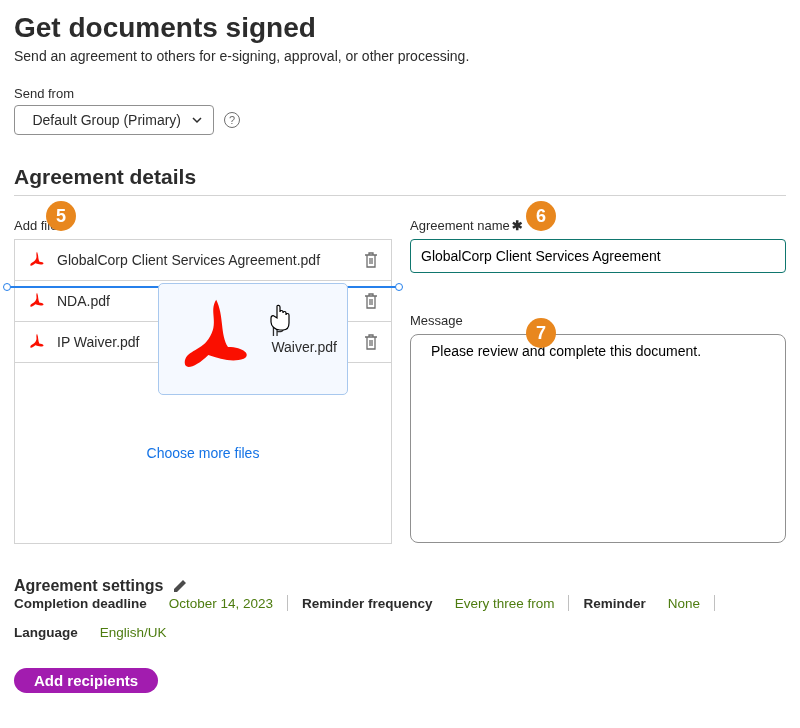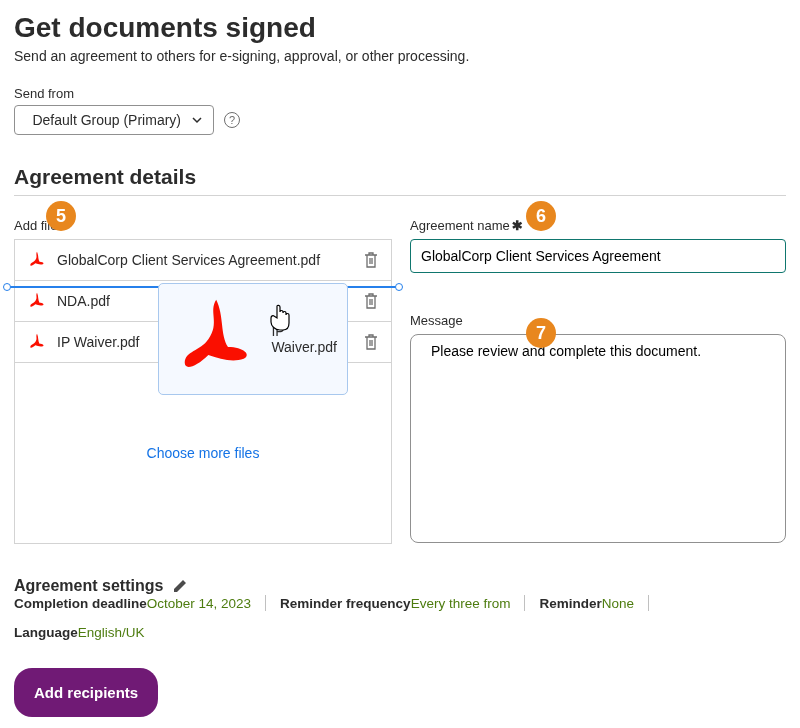--- a/index.html
+++ b/index.html
@@ -32,25 +32,25 @@
   .drag-chip .filename { font-size: 14px; flex: 1; }
   .cursor-icon { position: absolute; top: 86px; left: 254px; z-index: 5; width: 24px; height: 28px; }
   .text-input { width: 100%; border: 1px solid #0f766e; border-radius: 4px; padding: 8px 10px; font-size: 14px; font-family: inherit; margin-bottom: 40px; }
   .textarea { width: 100%; border: 1px solid #909090; border-radius: 8px; padding: 8px 20px; font-size: 14px; font-family: inherit; height: 209px; resize: none; }
   .badge { position: absolute; width: 30px; height: 30px; background: #e8871e; border-radius: 50%; color: #fff; display: flex; align-items: center; justify-content: center; font-size: 18px; font-weight: 600; z-index: 10; }
   .star { font-weight: 700; margin-left: 2px; }
   .settings-row { display: flex; align-items: center; gap: 10px; margin-top: 30px; }
   .settings-row h3 { font-size: 16px; font-weight: 600; }
   .pencil-icon { width: 14px; height: 14px; cursor: pointer; }
   .meta-row { font-size: 13.5px; color: #2c2c2c; display: flex; gap: 14px; align-items: center; margin-bottom: 28px; flex-wrap: wrap; }
-  .meta-item { display: flex; gap: 0; }
+  .meta-item { display: flex; gap: 22px; }
   .meta-item .k { font-weight: 600; }
   .meta-item .v { color: #4d7c0f; }
   .meta-div { width: 1px; height: 16px; background: #c0c0c0; }
-  .primary-btn { background: #701a75; color: #fff; border: none; border-radius: 18px; padding: 16px 20px; font-size: 15px; font-weight: 600; cursor: pointer; }
+  .primary-btn { background: #a21caf; color: #fff; border: none; border-radius: 18px; padding: 4px 20px; font-size: 15px; font-weight: 600; cursor: pointer; }
 </style>
 </head>
 <body>
 
 
 
 <h1>Get documents signed</h1>
 <p class="subtitle">Send an agreement to others for e-signing, approval, or other processing.</p>
 
 <label class="send-from-label">Send from</label>

